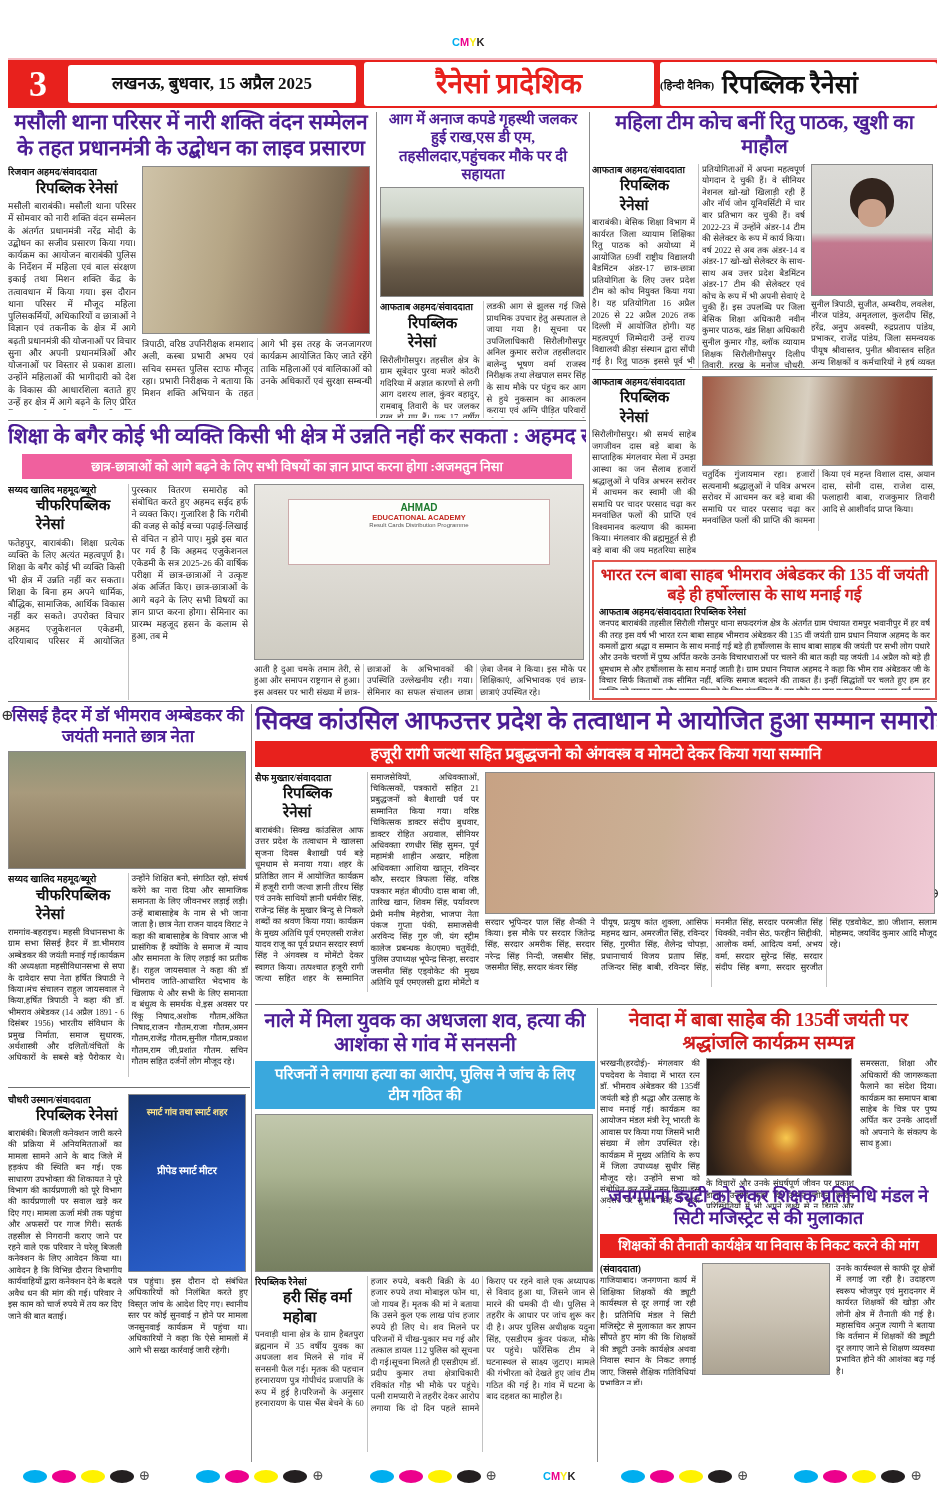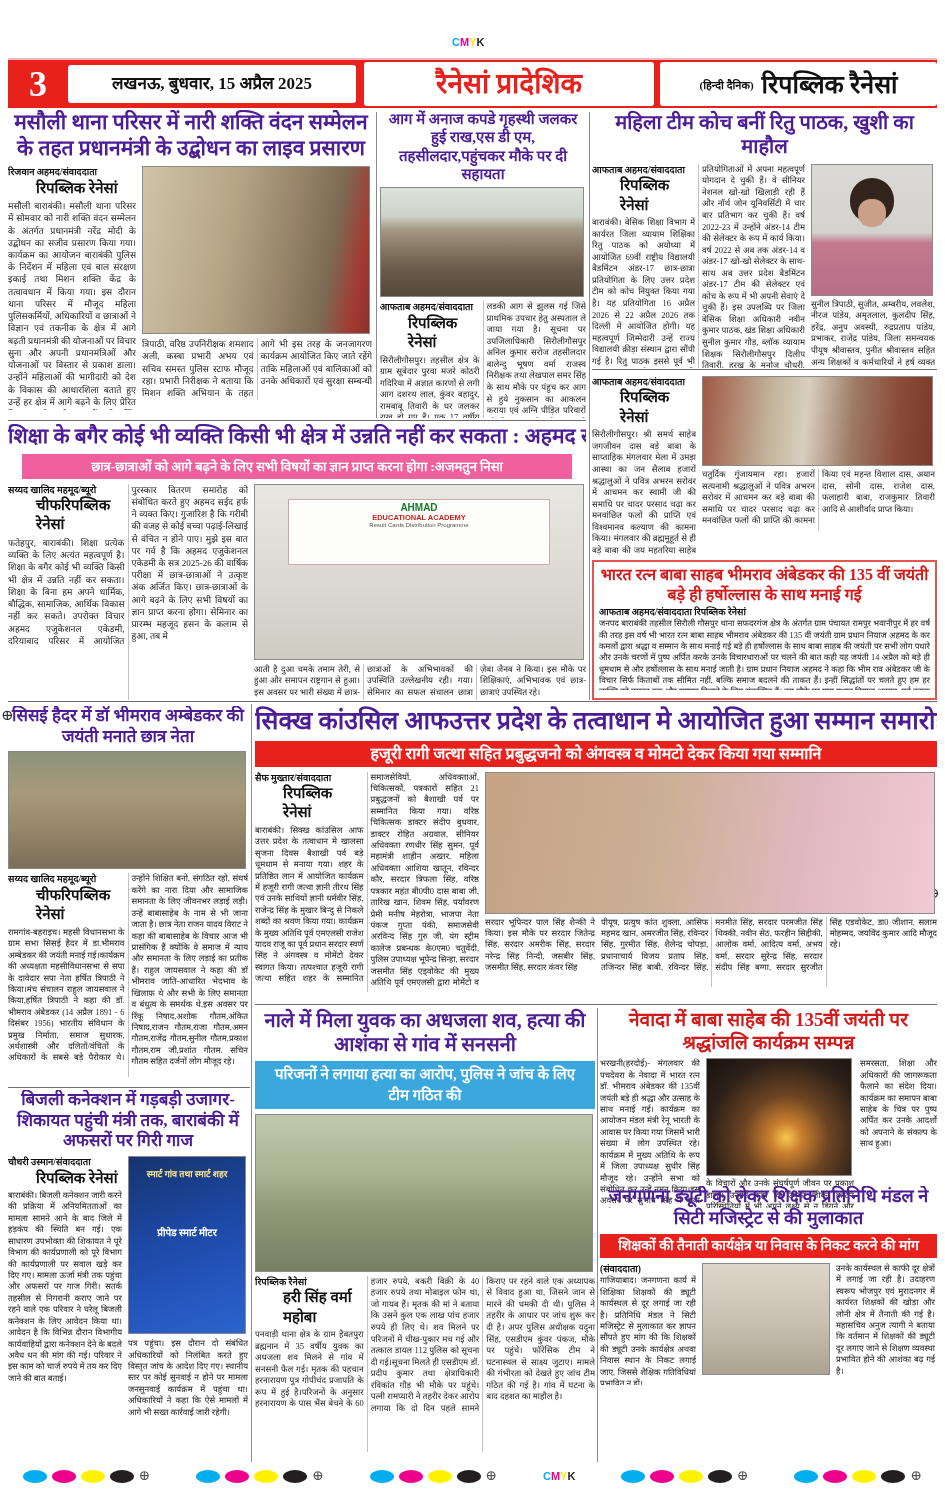--- a/index.html
+++ b/index.html
@@ -23,21 +23,21 @@
   
   .masthead{position:absolute;left:8px;top:58px;width:929px;height:48px;background:#e8211d;
             border-top:2px solid #f3b9c0;}
   .m-box{position:absolute;background:#fff;border-radius:3px;}
   .pagenum{position:absolute;left:6px;top:2px;width:48px;height:44px;color:#fff;
            font-size:36px;font-weight:bold;text-align:center;line-height:44px;}
   .datebox{left:60px;top:5px;width:288px;height:38px;font-size:17px;font-weight:bold;
            text-align:center;line-height:38px;color:#111;}
   .sectionbox{left:356px;top:2px;width:290px;height:44px;font-size:28px;font-weight:bold;
               text-align:center;line-height:44px;color:#e8211d;}
-  .paperbox{left:652px;top:2px;width:277px;height:44px;text-align:center;line-height:44px;color:#111;}
+  .paperbox{left:652px;top:2px;width:277px;height:44px;text-align:left;line-height:44px;color:#111;}
   .paperbox .small{font-size:11px;font-weight:bold;vertical-align:middle;}
   .paperbox .big{font-size:25px;font-weight:bold;vertical-align:middle;margin-left:4px;}
   
   .cmyk-lbl{font-family:"Liberation Sans","DejaVu Sans",sans-serif;font-weight:bold;font-size:11px;letter-spacing:0;}
   .cmyk-lbl .c{color:#00aeef}.cmyk-lbl .m{color:#ec008c}.cmyk-lbl .y{color:#f7ec13}.cmyk-lbl .k{color:#231f20}
   .regstrip{position:absolute;left:0;top:1464px;width:945px;height:24px;display:flex;
             align-items:center;justify-content:space-around;}
   .reggroup{display:flex;align-items:center;gap:5px;}
   .sw{width:24px;height:13px;border-radius:50%;}
   .sw.c{background:#00aeef}.sw.m{background:#ec008c}.sw.y{background:#fff200}.sw.k{background:#231f20}
@@ -189,21 +189,20 @@
     <h2 class="hl" style="font-size:17px;">सिसई हैदर में डॉ भीमराव अम्बेडकर की जयंती मनाते छात्र नेता</h2>
     <div class="photo ph-sisai" style="width:238px;height:118px;margin-top:4px;"></div>
     <div class="cols2" style="margin-top:4px;height:204px;overflow:hidden;">
       <div class="byline">सय्यद खालिद महमूद/ब्यूरो</div>
       <div class="agency">चीफरिपब्लिक रेनेसां</div>
       <div class="body" style="font-size:8.4px;">रामगांव-बहराइच। महसी विधानसभा के ग्राम सभा सिसई हैदर में डा.भीमराव अम्बेडकर की जयंती मनाई गई।कार्यक्रम की अध्यक्षता महसीविधानसभा से सपा के दावेदार सपा नेता हर्षित त्रिपाठी ने किया।मंच संचालन राहुल जायसवाल ने किया,हर्षित त्रिपाठी ने कहा की डॉ. भीमराव अंबेडकर (14 अप्रैल 1891 - 6 दिसंबर 1956) भारतीय संविधान के प्रमुख निर्माता, समाज सुधारक, अर्थशास्त्री और दलितों/वंचितों के अधिकारों के सबसे बड़े पैरोकार थे। उन्होंने शिक्षित बनो, संगठित रहो, संघर्ष करेंगे का नारा दिया और सामाजिक समानता के लिए जीवनभर लड़ाई लड़ी। उन्हें बाबासाहेब के नाम से भी जाना जाता है। छात्र नेता राजन यादव विराट ने कहा की बाबासाहेब के विचार आज भी प्रासंगिक हैं क्योंकि वे समाज में न्याय और समानता के लिए लड़ाई का प्रतीक हैं। राहुल जायसवाल ने कहा की डॉ भीमराव जाति-आधारित भेदभाव के खिलाफ थे और सभी के लिए समानता व बंधुत्व के समर्थक थे,इस अवसर पर रिंकू निषाद,अशोक गौतम,अंकित निषाद,राजन गौतम,राजा गौतम,अमन गौतम,राजेंद्र गौतम,सुनील गौतम,प्रकाश गौतम,राम जी,प्रशांत गौतम. सचिन गौतम सहित दर्जनों लोग मौजूद रहे।</div>
     </div>
   </article>
 
   <article class="art" style="left:8px;top:1090px;width:240px;height:372px;">
-    <h2 class="hl" style="font-size:17px;">बिजली कनेक्शन में गड़बड़ी उजागर- शिकायत पहुंची मंत्री तक, बाराबंकी में अफसरों पर गिरी गाज</h2>
     <div style="display:flex;gap:6px;margin-top:4px;">
       <div style="width:114px;">
         <div class="byline">चौधरी उस्मान/संवाददाता</div>
         <div class="agency">रिपब्लिक रेनेसां</div>
         <div class="body" style="font-size:8.4px;height:256px;overflow:hidden;">बाराबंकी। बिजली कनेक्शन जारी करने की प्रक्रिया में अनियमितताओं का मामला सामने आने के बाद जिले में हड़कंप की स्थिति बन गई। एक साधारण उपभोक्ता की शिकायत ने पूरे विभाग की कार्यप्रणाली को पूरे विभाग की कार्यप्रणाली पर सवाल खड़े कर दिए गए। मामला ऊर्जा मंत्री तक पहुंचा और अफसरों पर गाज गिरी। सतर्क तहसील से निगरानी कराए जाने पर रहने वाले एक परिवार ने घरेलू बिजली कनेक्शन के लिए आवेदन किया था।आवेदन है कि विभिन्न दौरान विभागीय कार्यवाहियों द्वारा कनेक्शन देने के बदले अवैध धन की मांग की गई। परिवार ने इस काम को चार्ज रुपये में तय कर दिए जाने की बात बताई।</div>
       </div>
       <div style="width:120px;">
         <div class="photo ph-ad" style="width:118px;height:178px;">
           <div class="adtxt">
             <span>स्मार्ट गांव तथा स्मार्ट शहर</span>

